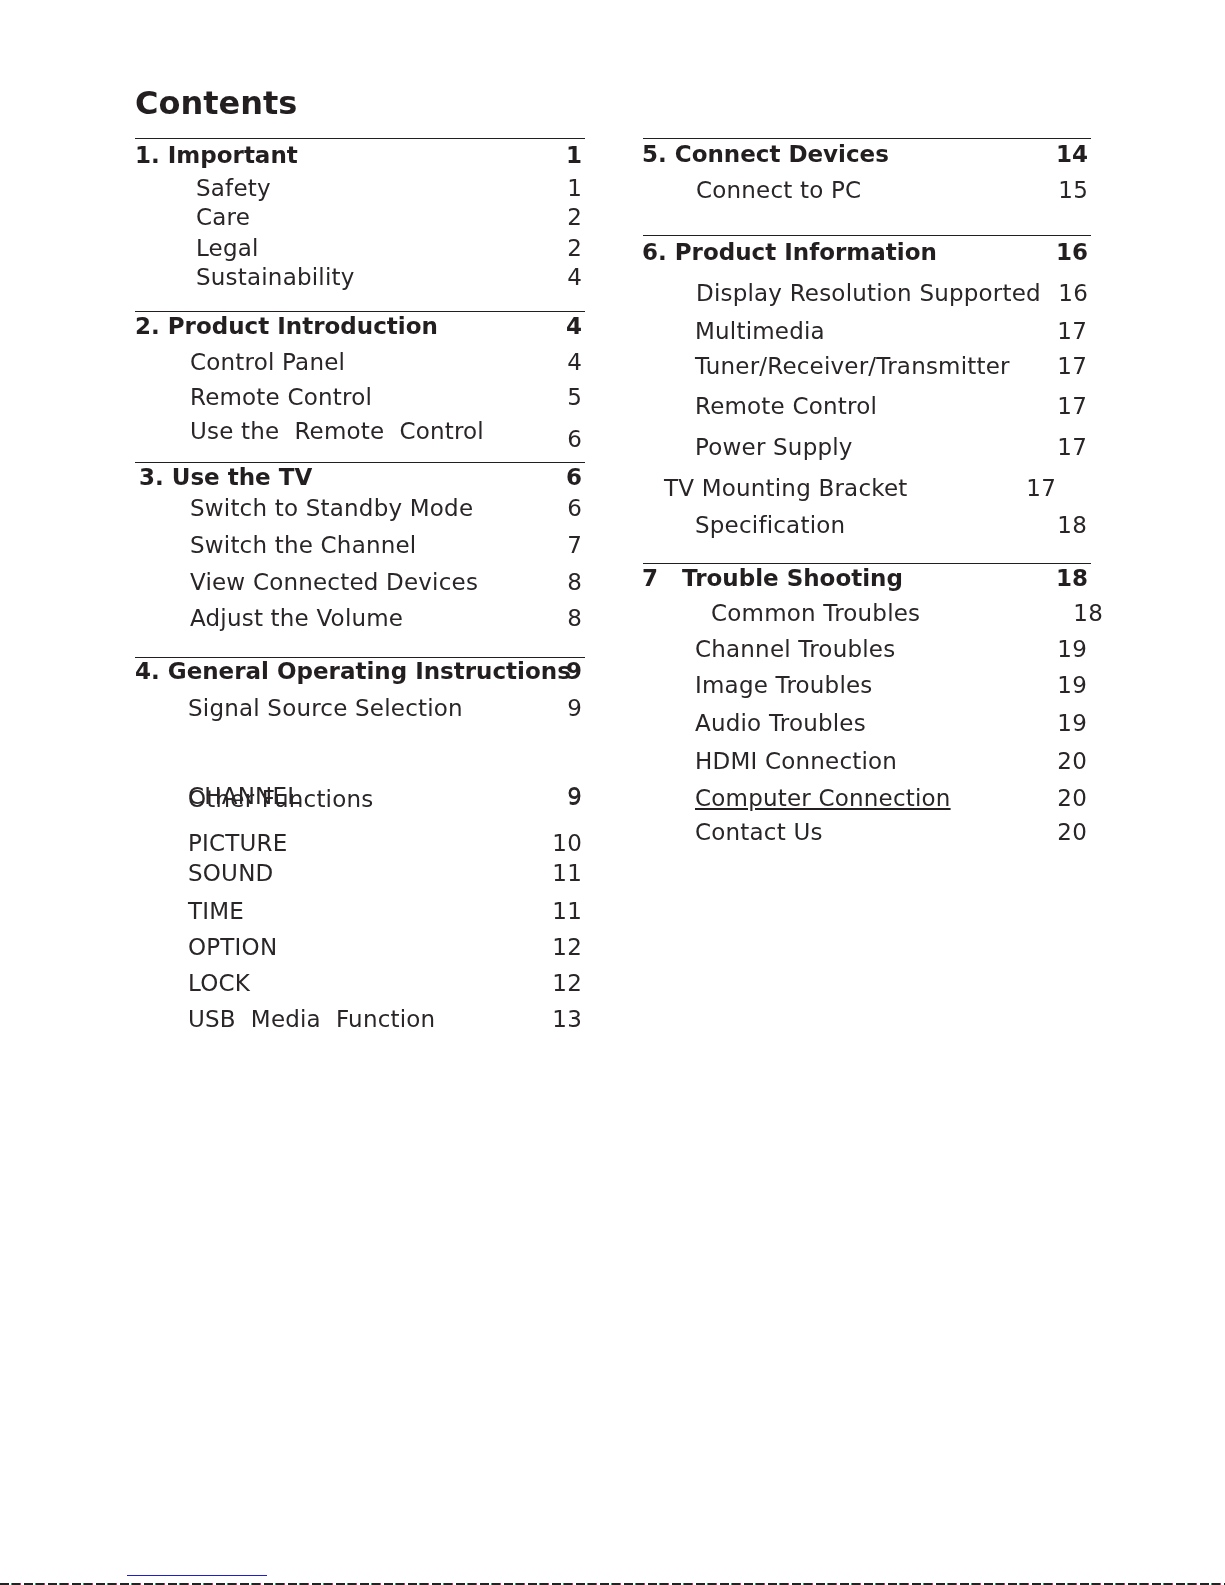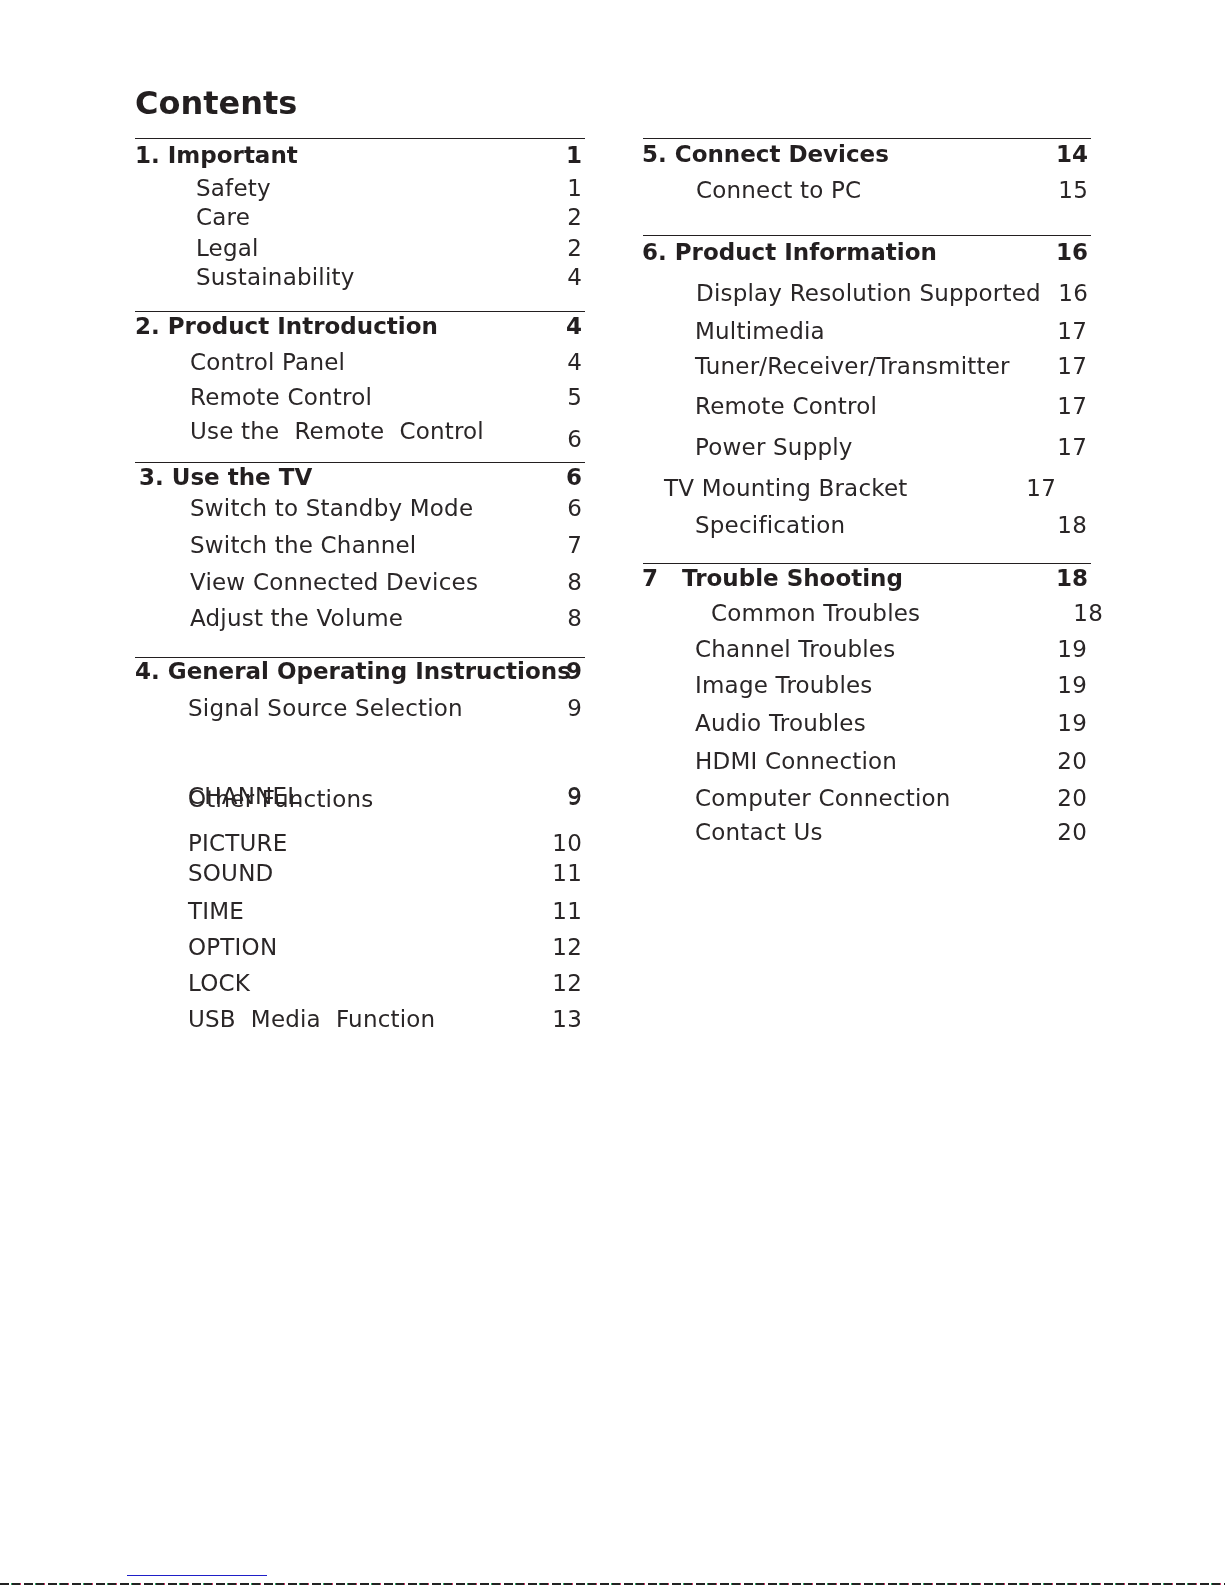--- a/index.html
+++ b/index.html
@@ -199,21 +199,21 @@
     <span class="page">19</span>
   </div>
   <div class="row sub right-sub" style="left:695px; top:710px;">
     <span class="label">Audio Troubles</span>
     <span class="page">19</span>
   </div>
   <div class="row sub right-sub" style="left:695px; top:748px;text-align:right;">
     <span class="label">HDMI Connection</span>
     <span class="page">20</span>
   </div>
-  <div class="row sub right-sub" style="left:695px; top:785px;">
+  <div class="row sub right-sub" style="left:695px; top:785px;text-decoration:underline;">
     <span class="label">Computer Connection</span>
     <span class="page">20</span>
   </div>
   <div class="row sub right-sub" style="left:695px; top:819px;">
     <span class="label">Contact Us</span>
     <span class="page">20</span>
   </div>
 </div>
 
 <div class="footer-link"></div>

